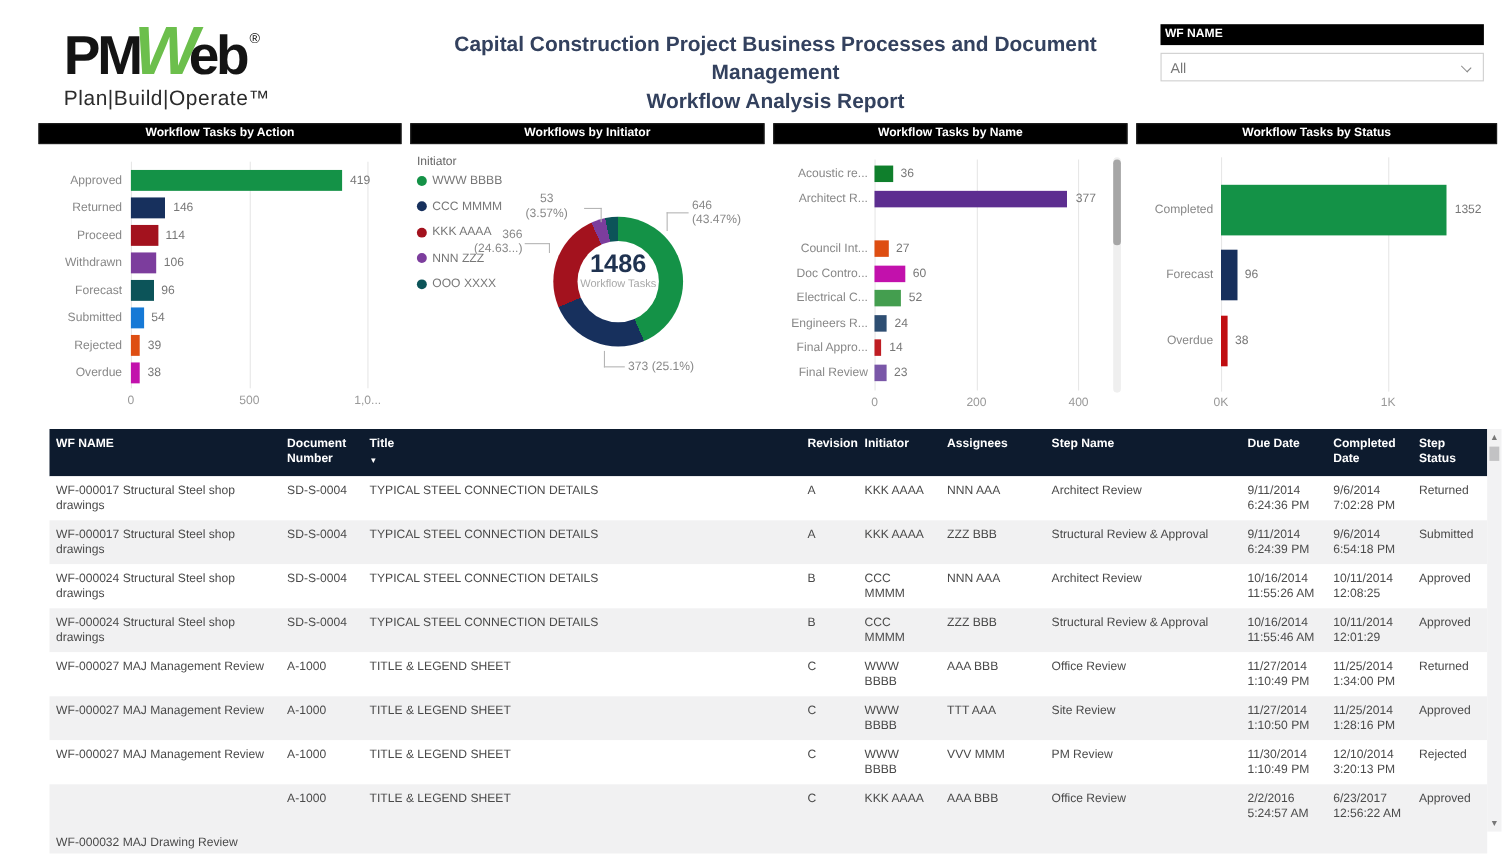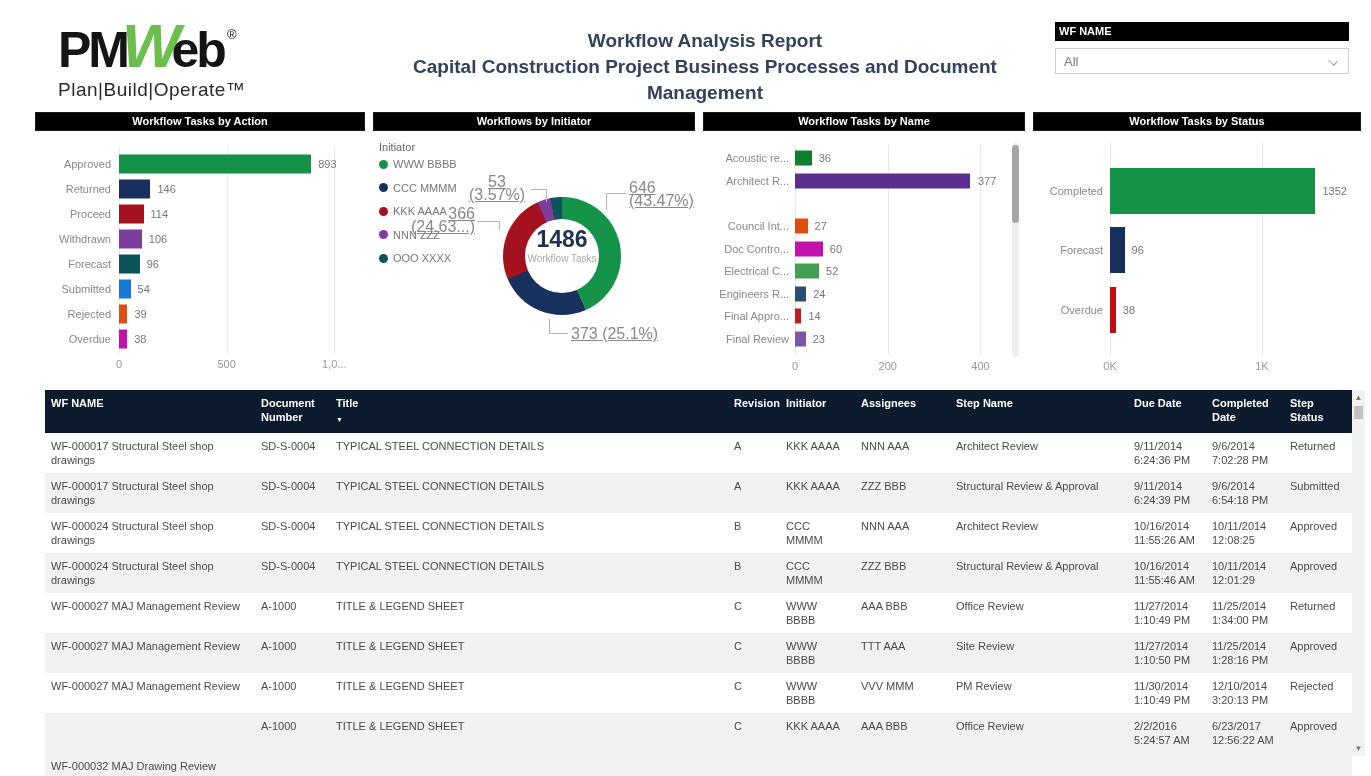--- a/index.html
+++ b/index.html
@@ -34,21 +34,21 @@
   
   .legend-title{position:absolute;left:6px;top:10px;font-size:11px;color:#666;}
   .litem{position:absolute;left:6px;display:flex;align-items:center;cursor:pointer;}
   .ldot{width:9px;height:9px;border-radius:50%;margin-right:5px;flex:none;}
   .ltext{font-size:11px;color:#777;white-space:nowrap;}
   .donut{position:absolute;left:130px;top:66px;width:118px;height:118px;border-radius:50%;cursor:pointer;}
   .hole{position:absolute;left:152px;top:88px;width:74px;height:74px;border-radius:50%;background:#fff;}
   .dcenter{position:absolute;left:130px;top:96px;width:118px;text-align:center;}
   .dnum{font-size:23px;font-weight:bold;color:#1F3250;line-height:24px;}
   .dsub{font-size:10px;color:#A8A8A8;margin-top:2px;}
-  .co{position:absolute;font-size:16px;color:#888;line-height:13px;text-decoration:underline;}
+  .co{position:absolute;font-size:11px;color:#888;line-height:13px;}
   .co-top{left:92px;top:44px;width:64px;text-align:center;}
   .co-left{left:26px;top:76px;width:76px;text-align:right;}
   .co-right{left:256px;top:50px;width:70px;text-align:left;}
   .co-bottom{left:198px;top:196px;width:110px;text-align:left;}
   .cline{position:absolute;background:#B5B5B5;}
   
   .mini-track{position:absolute;left:309px;top:12px;width:7px;height:214px;background:#EFEFEF;border-radius:4px;}
   .mini-thumb{position:absolute;left:309px;top:14px;width:7px;height:78px;background:#A6A6A6;border-radius:4px;cursor:pointer;}
   
   .tbl{position:absolute;left:45px;top:390px;width:1307px;font-size:11px;color:#4A4A4A;}
@@ -64,22 +64,22 @@
 </style>
 </head>
 <body>
 
 <div class="logo">
   <div class="logo-main"><span>PM</span><span class="logo-w">W</span><span>eb</span><span class="logo-reg">®</span></div>
   <div class="logo-tag">Plan|Build|Operate™</div>
 </div>
 
 <div class="report-title">
+  <div>Capital Construction Project Business Processes and Document Management</div>
   <div>Workflow Analysis Report</div>
-  <div>Capital Construction Project Business Processes and Document Management</div>
 </div>
 
 <div class="slicer">
   <div class="slicer-head">WF NAME</div>
   <div class="slicer-dd">
     <span>All</span>
     <span class="chev"></span>
   </div>
 </div>
 
@@ -88,21 +88,21 @@
   <div class="cbody" id="chart0">
       <div class="grid" style="left: 84px; top: 16px; height: 206px;"></div>
       <span class="tick" style="left: 84px; top: 227px;">0</span>
       <div class="grid" style="left: 191.619px; top: 16px; height: 206px;"></div>
       <span class="tick" style="left: 191.619px; top: 227px;">500</span>
       <div class="grid" style="left: 299.238px; top: 16px; height: 206px;"></div>
       <span class="tick" style="left: 299.238px; top: 227px;">1,0...</span>
       <div class="brow" style="top: 20px; height: 25px;">
         <span class="bcat" style="left: 0px; width: 76px;">Approved</span>
         <span class="bbar" style="left: 84px; width: 192.208px; height: 19px; background: rgb(20, 146, 71);"></span>
-        <span class="bval" style="left: 283.208px;">893</span>
+        <span class="bval" style="left: 283.208px;">419</span>
       </div>
       <div class="brow" style="top: 45px; height: 25px;">
         <span class="bcat" style="left: 0px; width: 76px;">Returned</span>
         <span class="bbar" style="left: 84px; width: 31.4248px; height: 19px; background: rgb(23, 48, 93);"></span>
         <span class="bval" style="left: 122.425px;">146</span>
       </div>
       <div class="brow" style="top: 70px; height: 25px;">
         <span class="bcat" style="left: 0px; width: 76px;">Proceed</span>
         <span class="bbar" style="left: 84px; width: 24.5371px; height: 19px; background: rgb(163, 18, 30);"></span>
         <span class="bval" style="left: 115.537px;">114</span>

